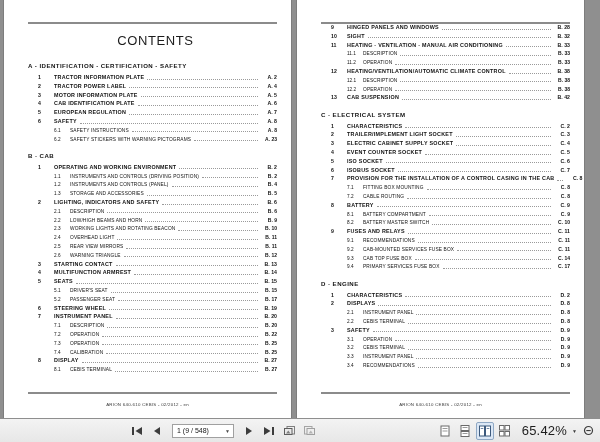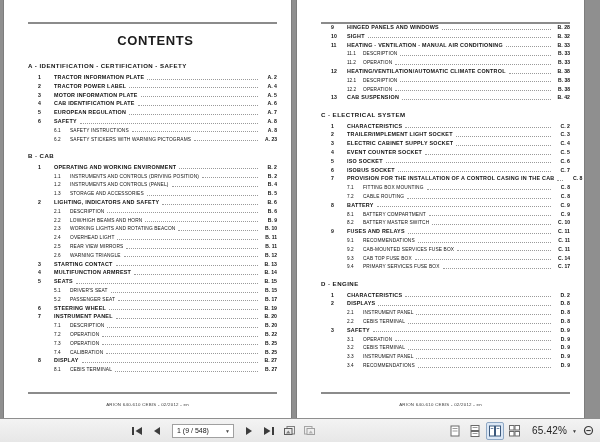--- a/index.html
+++ b/index.html
@@ -26,21 +26,21 @@
 
   .rule{
     position:absolute;height:2px;background:#8b8b8b;
   }
   .rule.top{left:24px;right:14px;top:22px;}
   .rule.bot{left:24px;right:14px;bottom:24px;}
 
   .doc-title{
     position:absolute;left:0;right:0;top:33px;
     text-align:center;
-    font-size:13px;font-weight:bold;letter-spacing:.6px;color:#1c1c1c;padding-left:16px;
+    font-size:13px;font-weight:normal;letter-spacing:.6px;color:#1c1c1c;padding-left:16px;
   }
 
   .footer{
     position:absolute;left:0;right:0;bottom:11px;
     text-align:center;
     font-size:4.4px;color:#3a3a3a;letter-spacing:.25px;
   }
 
   
   .toc{
@@ -115,21 +115,21 @@
     box-sizing:border-box;
     font-size:7px;color:#161616;
   }
   .pagebox .val{padding-left:4px;flex:1 1 auto;}
   .pagebox .caret{
     width:11px;height:100%;
     display:flex;align-items:center;justify-content:center;
     color:#4a4a4a;font-size:5px;
   }
 
-  .zoomlbl{font-size:10px;color:#1d1d1d;margin:0 3px 0 6px;letter-spacing:.2px;}
+  .zoomlbl{font-size:13px;color:#1d1d1d;margin:0 3px 0 6px;letter-spacing:.2px;}
   .zcaret{font-size:5px;color:#3c3c3c;margin-right:1px;}
 </style>
 </head>
 <body>
 
 <div class="viewer">
   <div class="spread">
 
     <div class="page left">
       <div class="page-inner">

